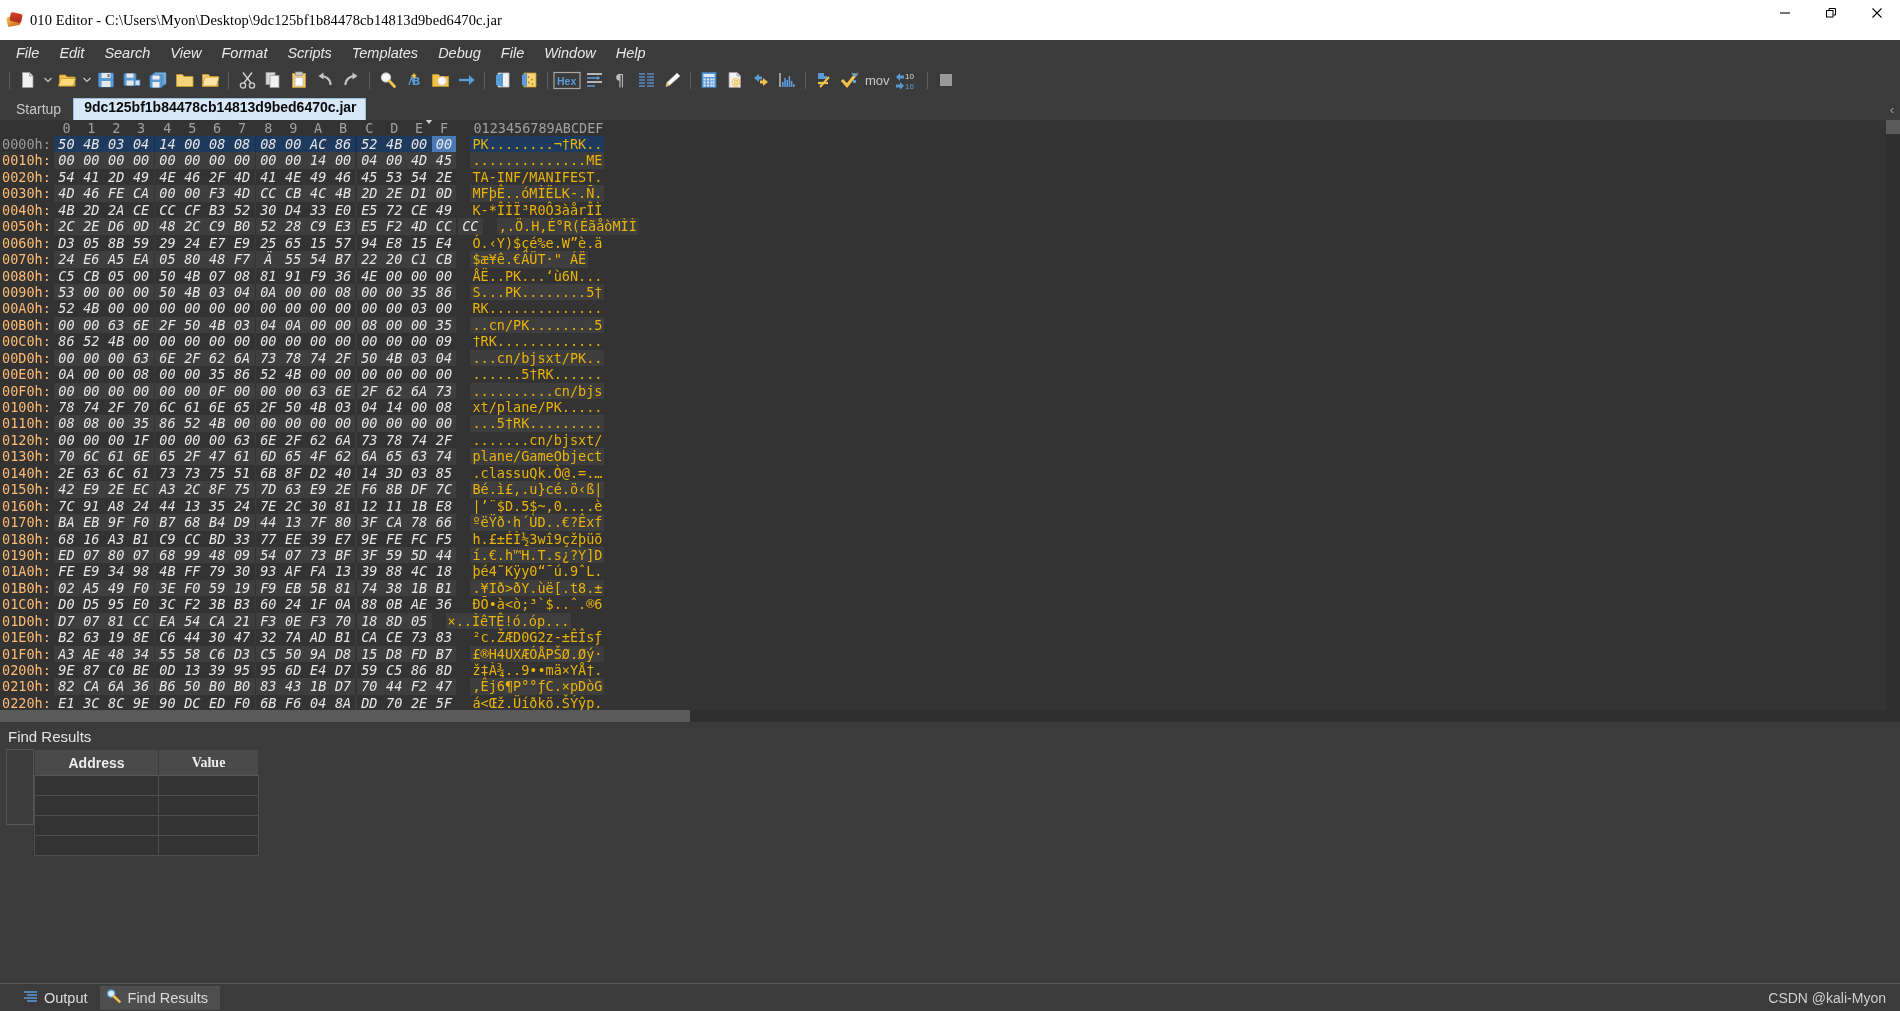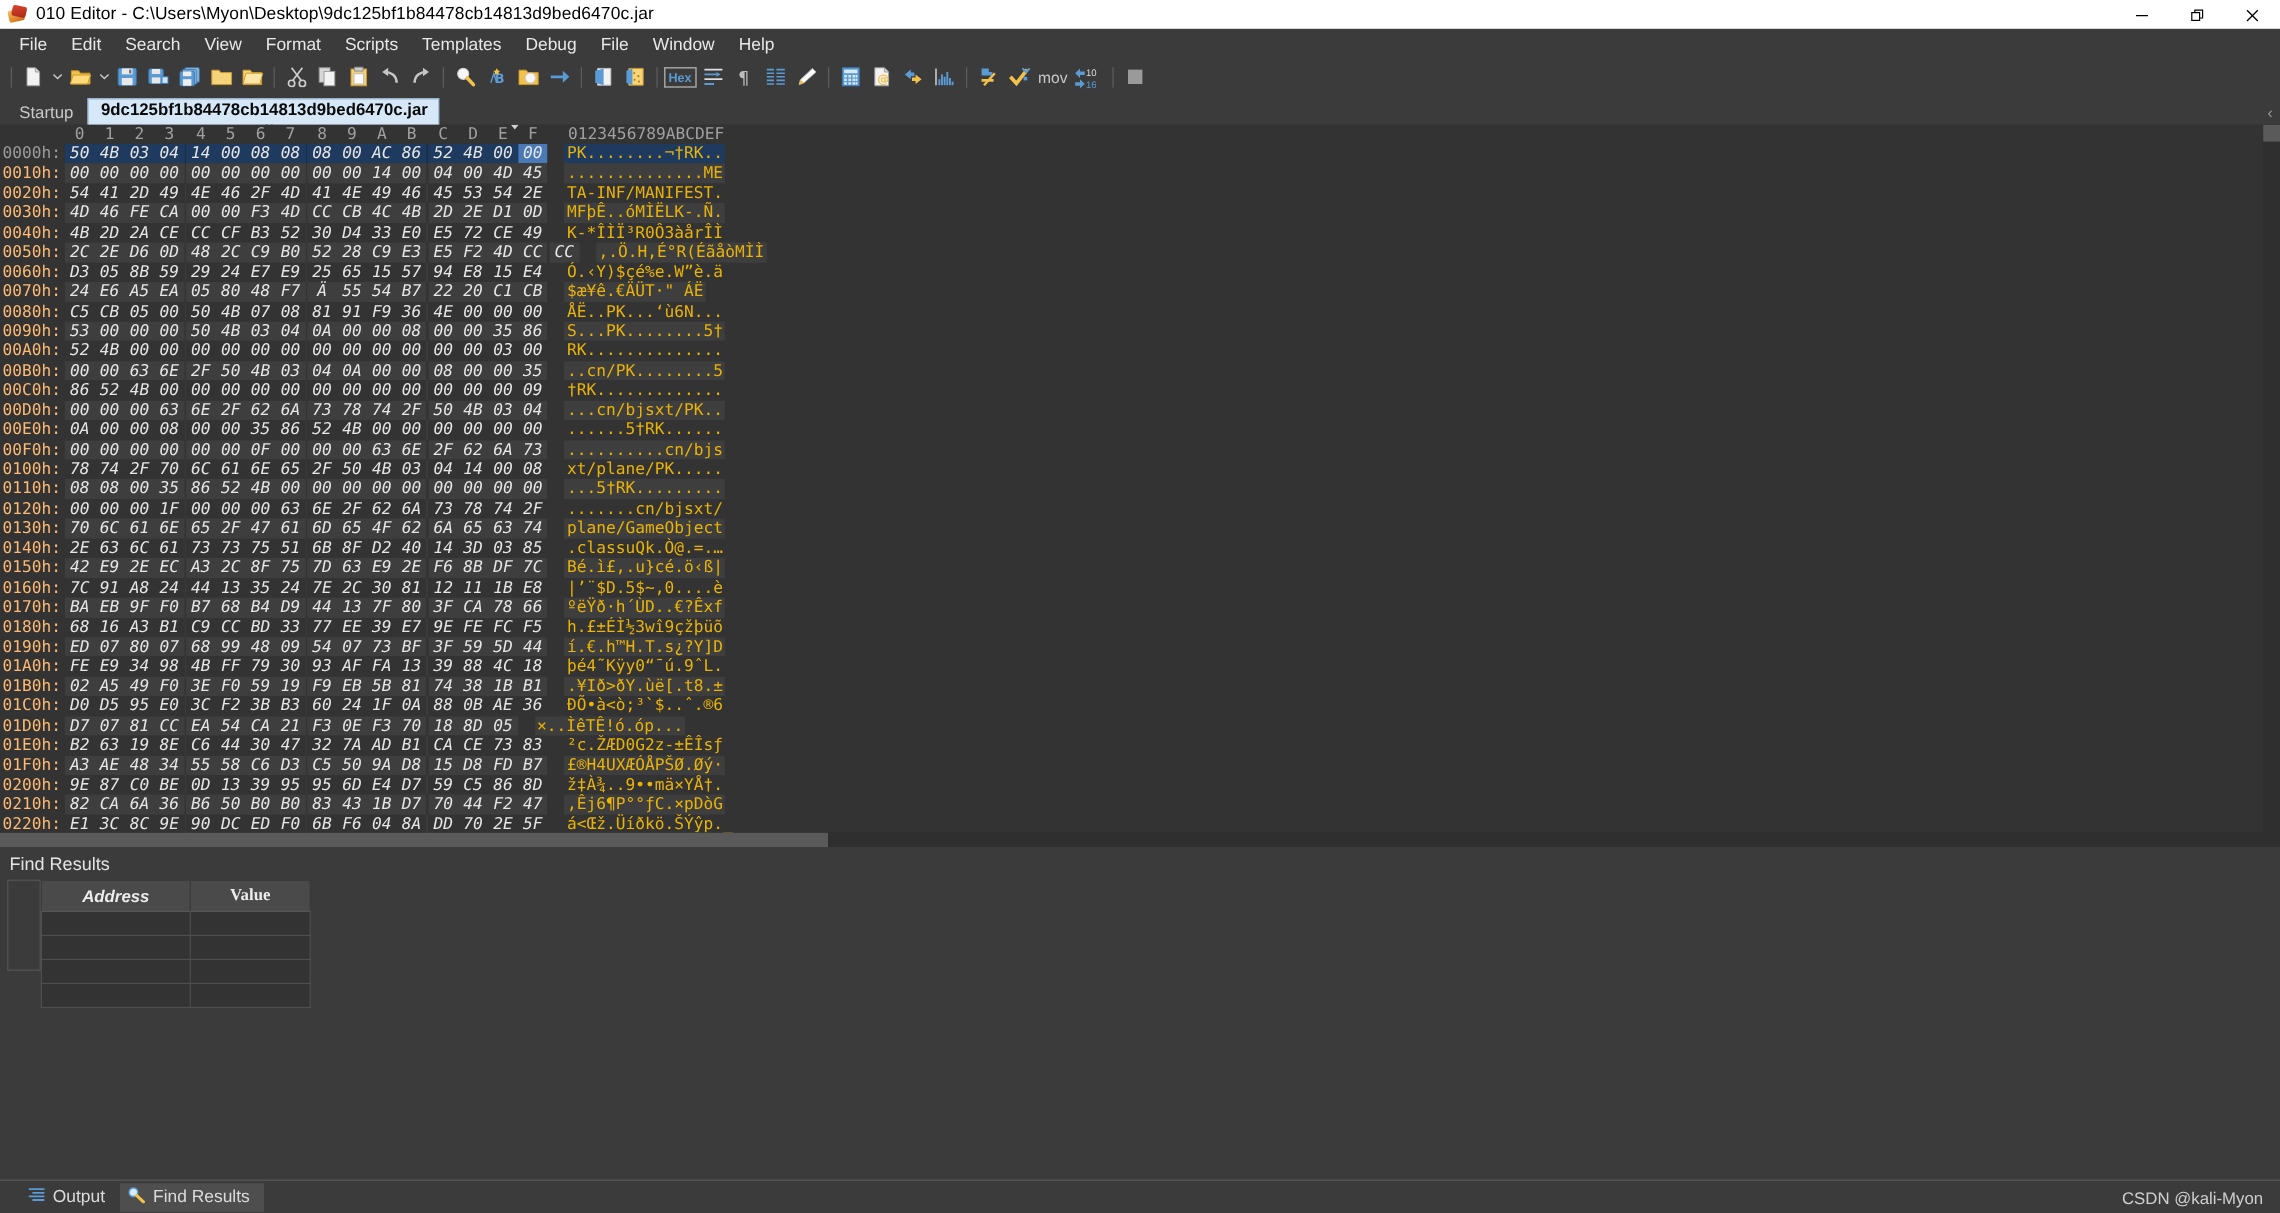--- a/index.html
+++ b/index.html
@@ -7,25 +7,26 @@
     margin: 0; padding: 0;
     width: 1900px; height: 1011px;
     overflow: hidden;
     background: #3b3b3b;
     font-family: "Liberation Sans", sans-serif;
     -webkit-font-smoothing: antialiased;
   }
 
   
   #titlebar {
-    height: 24px;
+    height: 40px;
     background: #ffffff;
     display: flex;
     align-items: center;
     position: relative;
+    font-family: Liberation Serif, serif;
   }
   #title-icon {
     width: 18px; height: 18px;
     margin: 0 6px 0 6px;
     position: relative;
     flex: 0 0 auto;
   }
   #title-icon .b1 {
     position: absolute; left: 1px; top: 5px;
     width: 13px; height: 10px;
@@ -57,23 +58,24 @@
     display: flex; align-items: center; justify-content: center;
     color: #000;
   }
   #window-controls .wc svg { display:block; }
 
   
   #menubar {
     height: 25px;
     background: #3b3b3b;
     display: flex;
-    align-items: flex-end;
+    align-items: center;
     padding-left: 6px;
     border-bottom: 0;
+    font-style: italic;
   }
   .menu-item {
     color: #e8e8e8;
     font-size: 14.5px;
     padding: 3px 10px;
     white-space: nowrap;
   }
 
   
   #toolbar {
@@ -312,21 +314,21 @@
     font-weight: bold;
     height: 26px;
     border: 1px solid #3b3b3b;
     border-bottom: 1px solid #555;
   }
   #findtable td {
     border: 1px solid #4e4e4e;
     height: 20px;
     background: #333333;
   }
-  .col-addr { width: 124px; font-style: italic; }
+  .col-addr { width: 124px; }
   .col-val { width: 100px; font-family: Liberation Serif, serif; }
 
   
   #bottombar {
     position: absolute;
     left: 0; bottom: 0;
     width: 1900px;
     height: 28px;
     background: #3b3b3b;
     border-top: 1px solid #5a5a5a;

